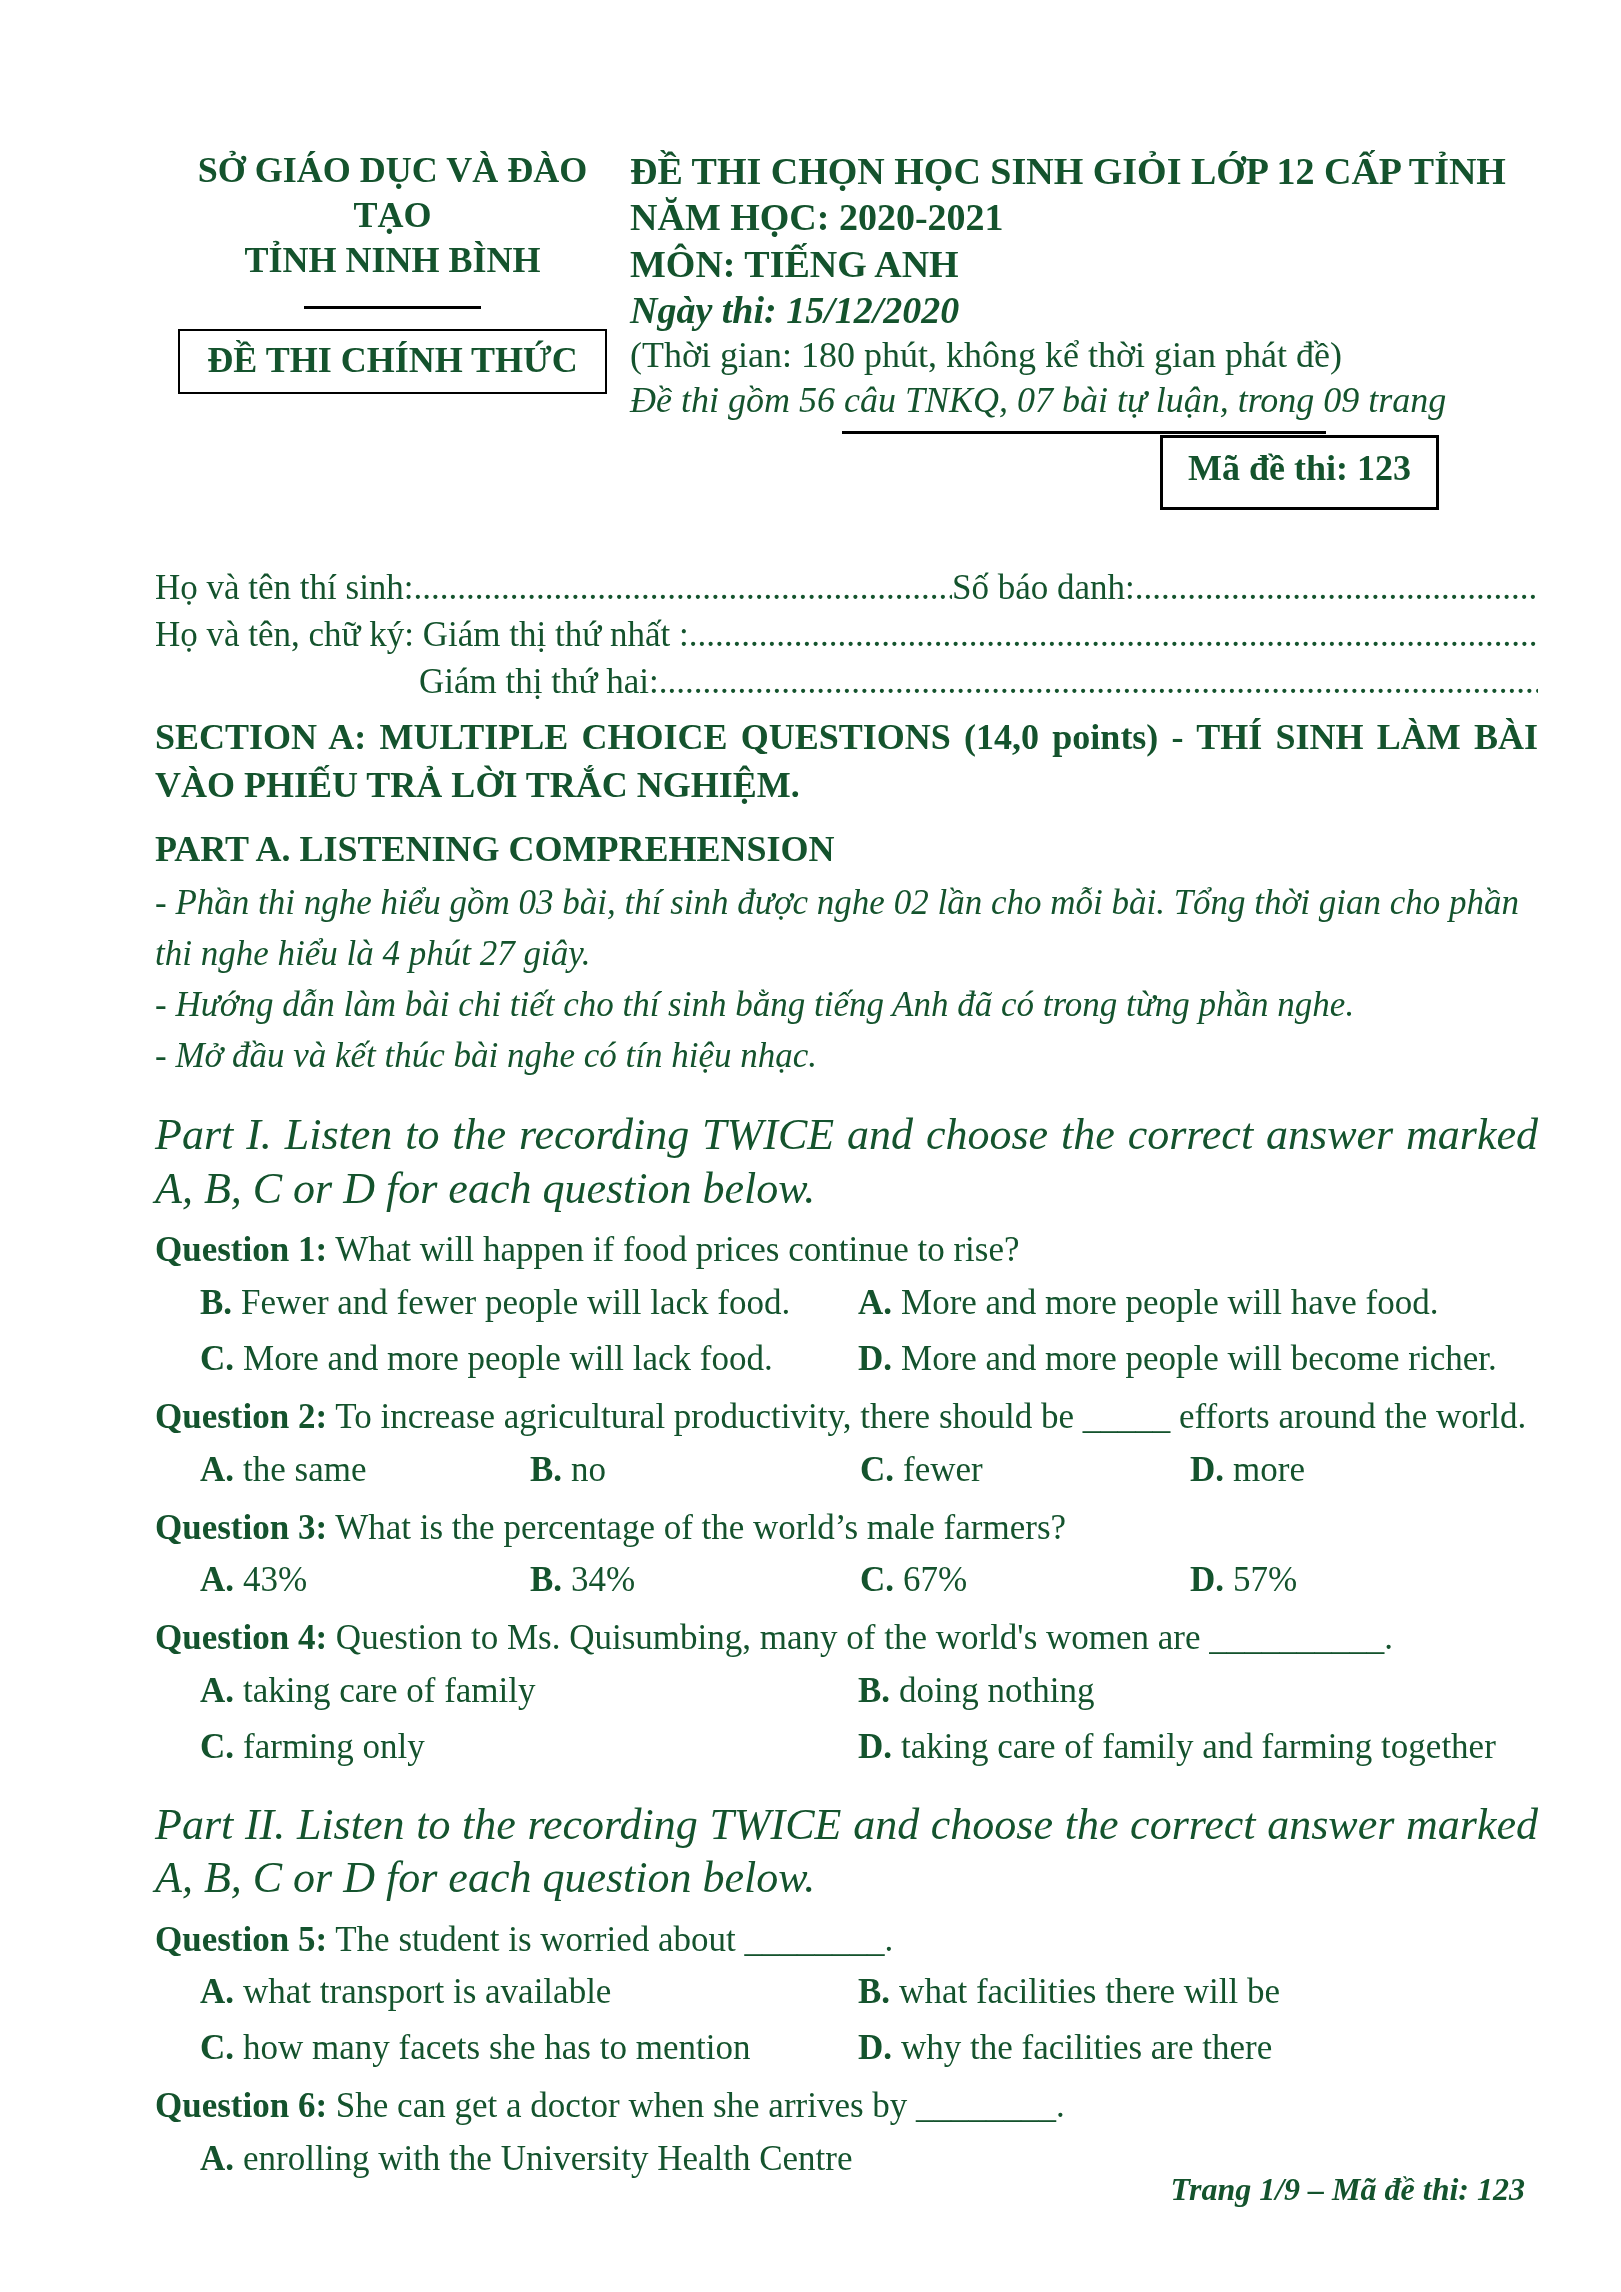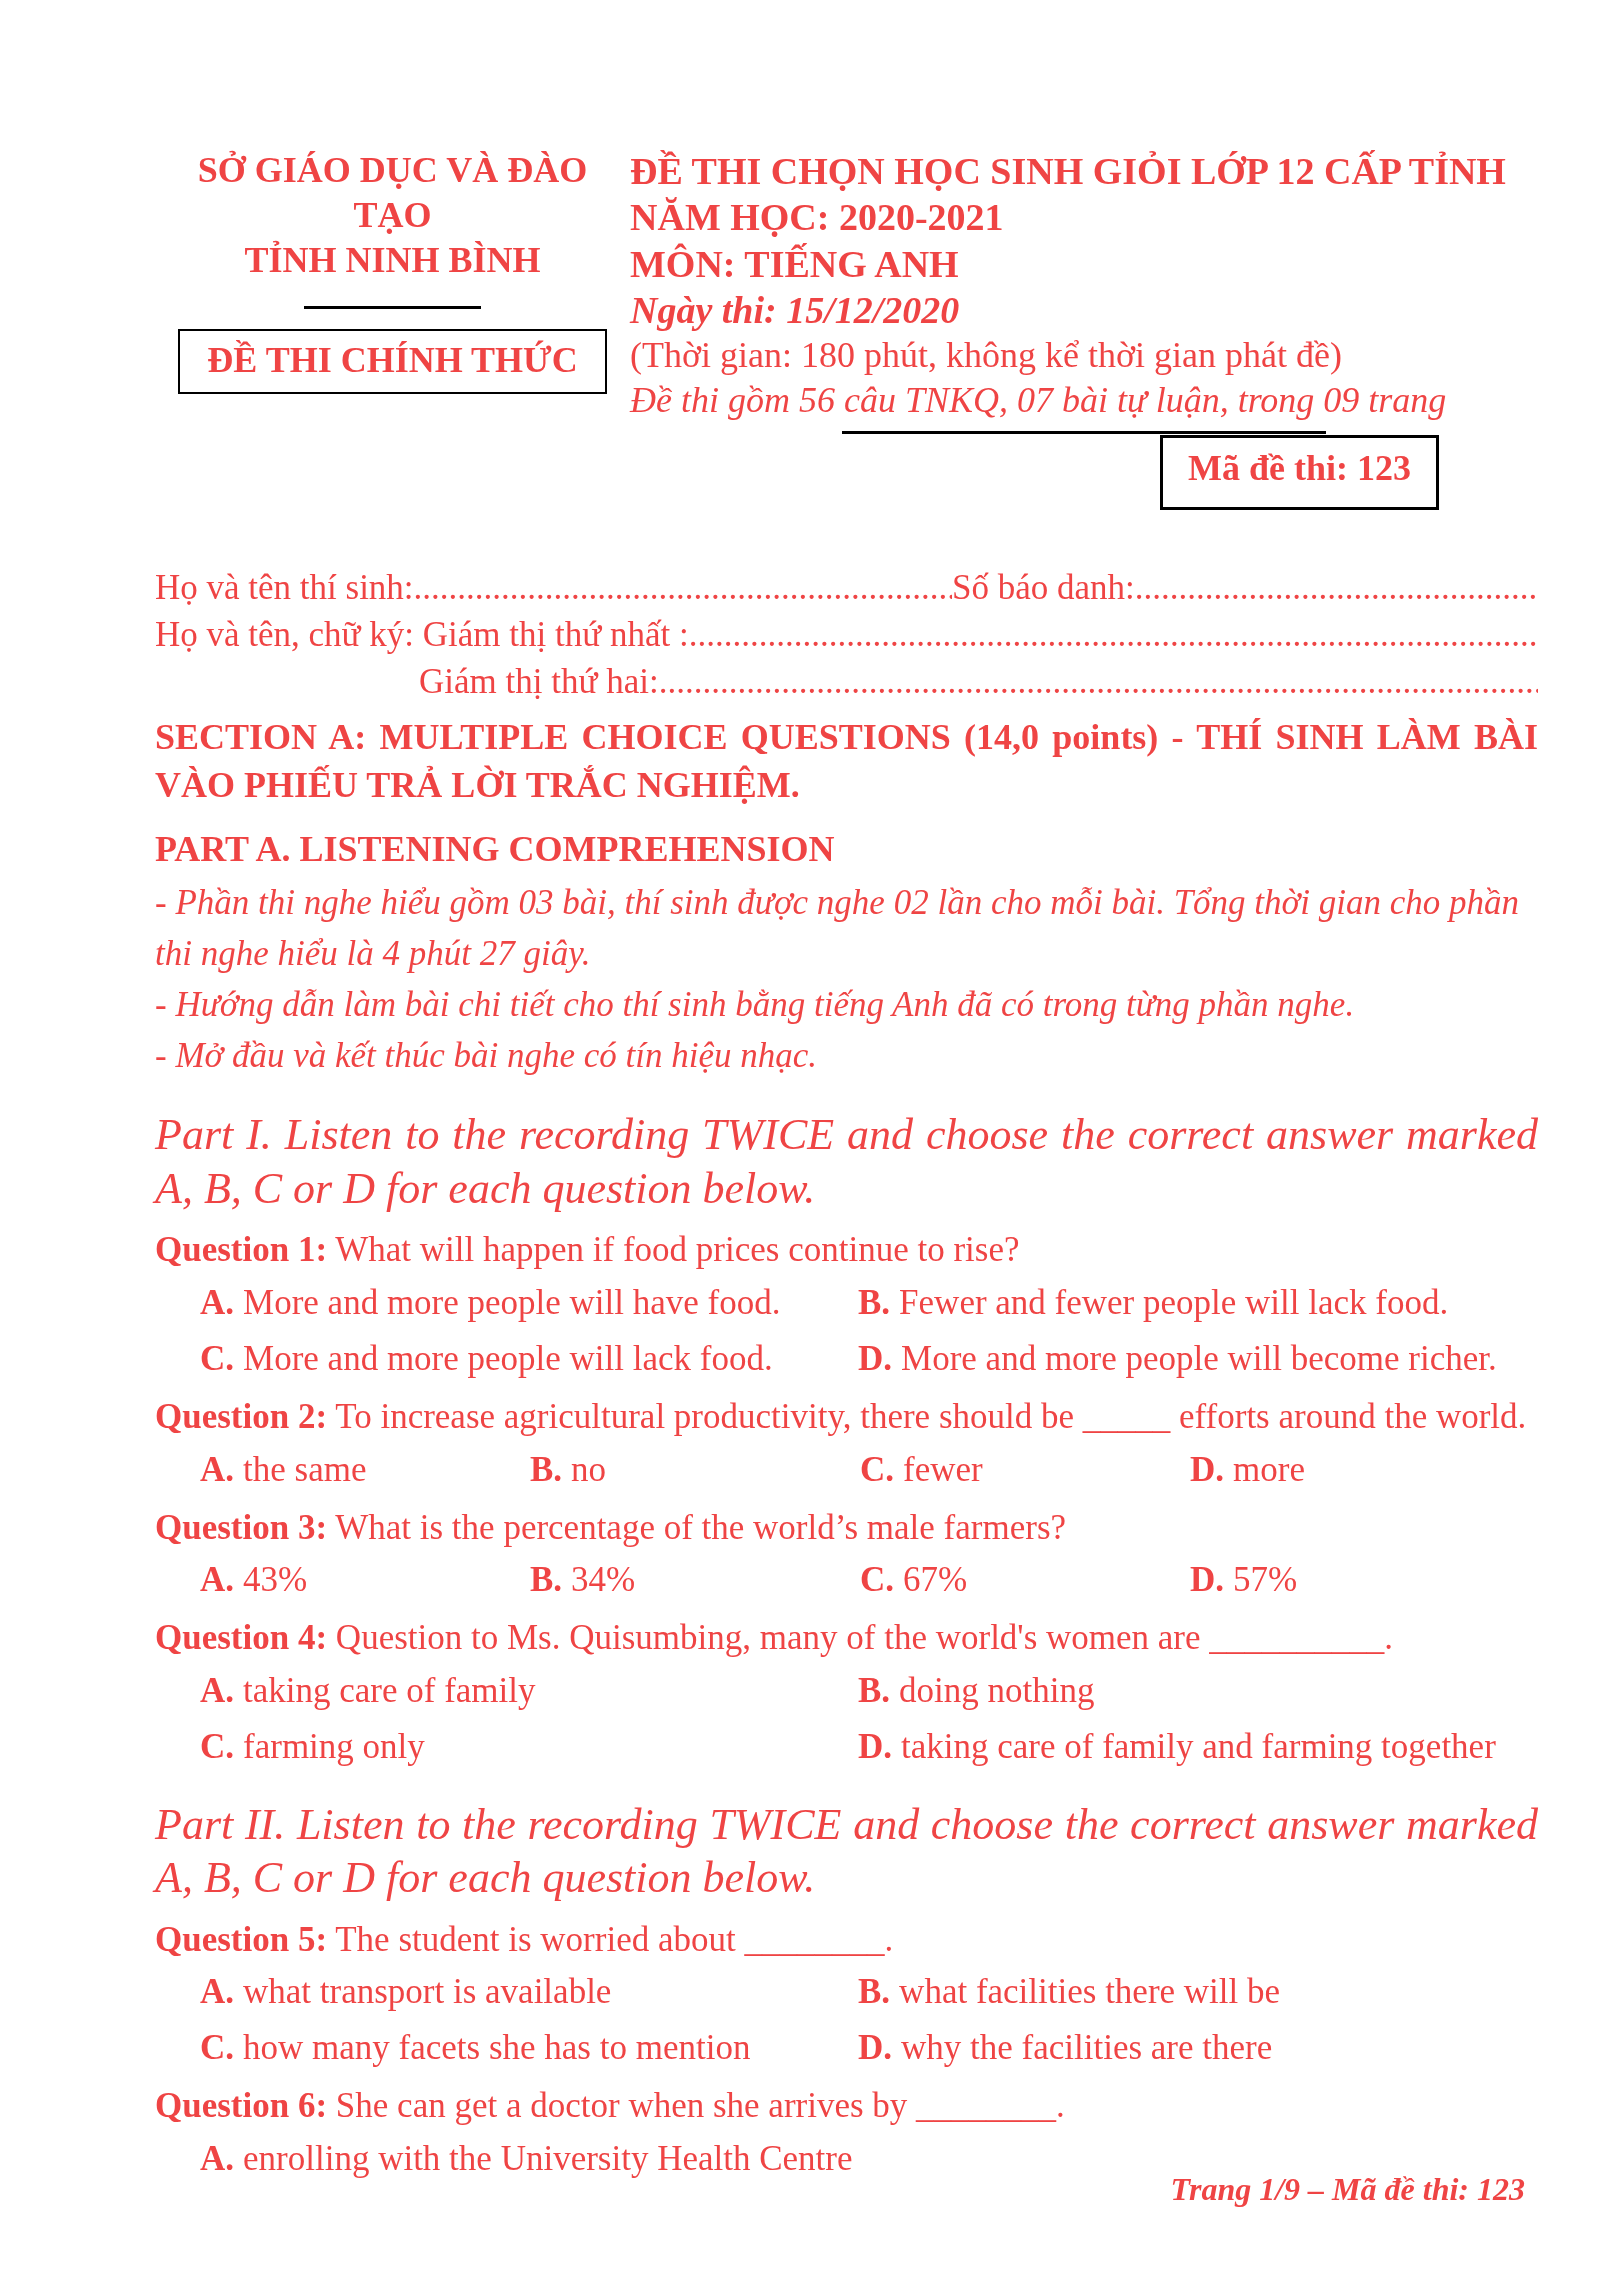--- a/index.html
+++ b/index.html
@@ -2,21 +2,21 @@
 <html style="font-size:14.3px"><head>
 <meta charset="utf-8">
 <style>
   html,body{margin:0;padding:0;background:#e8e8e8;}
   .page{
     position:relative;
     width:1622px;height:2293px;
     background:#ffffff;
     box-sizing:border-box;
     padding:148px 84px 0 155px;
-    color:#ef4444;
+    color:#14532d;
     font-family:"Liberation Serif","DejaVu Serif",serif;
     font-size:35px;line-height:1.35;
     overflow:hidden;
     margin:0 auto;
   }
   .i{font-style:italic;}
 
   
   .header{display:flex;align-items:flex-start;}
   .h-left{width:475px;text-align:center;flex-shrink:0;}
@@ -124,22 +124,22 @@
     <p>- Mở đầu và kết thúc bài nghe có tín hiệu nhạc.</p>
   </div>
 
   <div class="part-h">Part I. Listen to the recording TWICE and choose the correct answer marked A, B, C or D for each question below.</div>
 
   <p class="q">
     <b>Question 1:</b>
     <span>What will happen if food prices continue to rise?</span>
   </p>
   <div class="opts two">
+    <span class="opt"><b class="ol">B.</b><span class="ot">Fewer and fewer people will lack food.</span></span>
     <span class="opt"><b class="ol">A.</b><span class="ot">More and more people will have food.</span></span>
-    <span class="opt"><b class="ol">B.</b><span class="ot">Fewer and fewer people will lack food.</span></span>
     <span class="opt"><b class="ol">C.</b><span class="ot">More and more people will lack food.</span></span>
     <span class="opt"><b class="ol">D.</b><span class="ot">More and more people will become richer.</span></span>
   </div>
 
   <p class="q">
     <b>Question 2:</b>
     <span>To increase agricultural productivity, there should be _____ efforts around the world.</span>
   </p>
   <div class="opts four">
     <span class="opt"><b class="ol">A.</b><span class="ot">the same</span></span>

